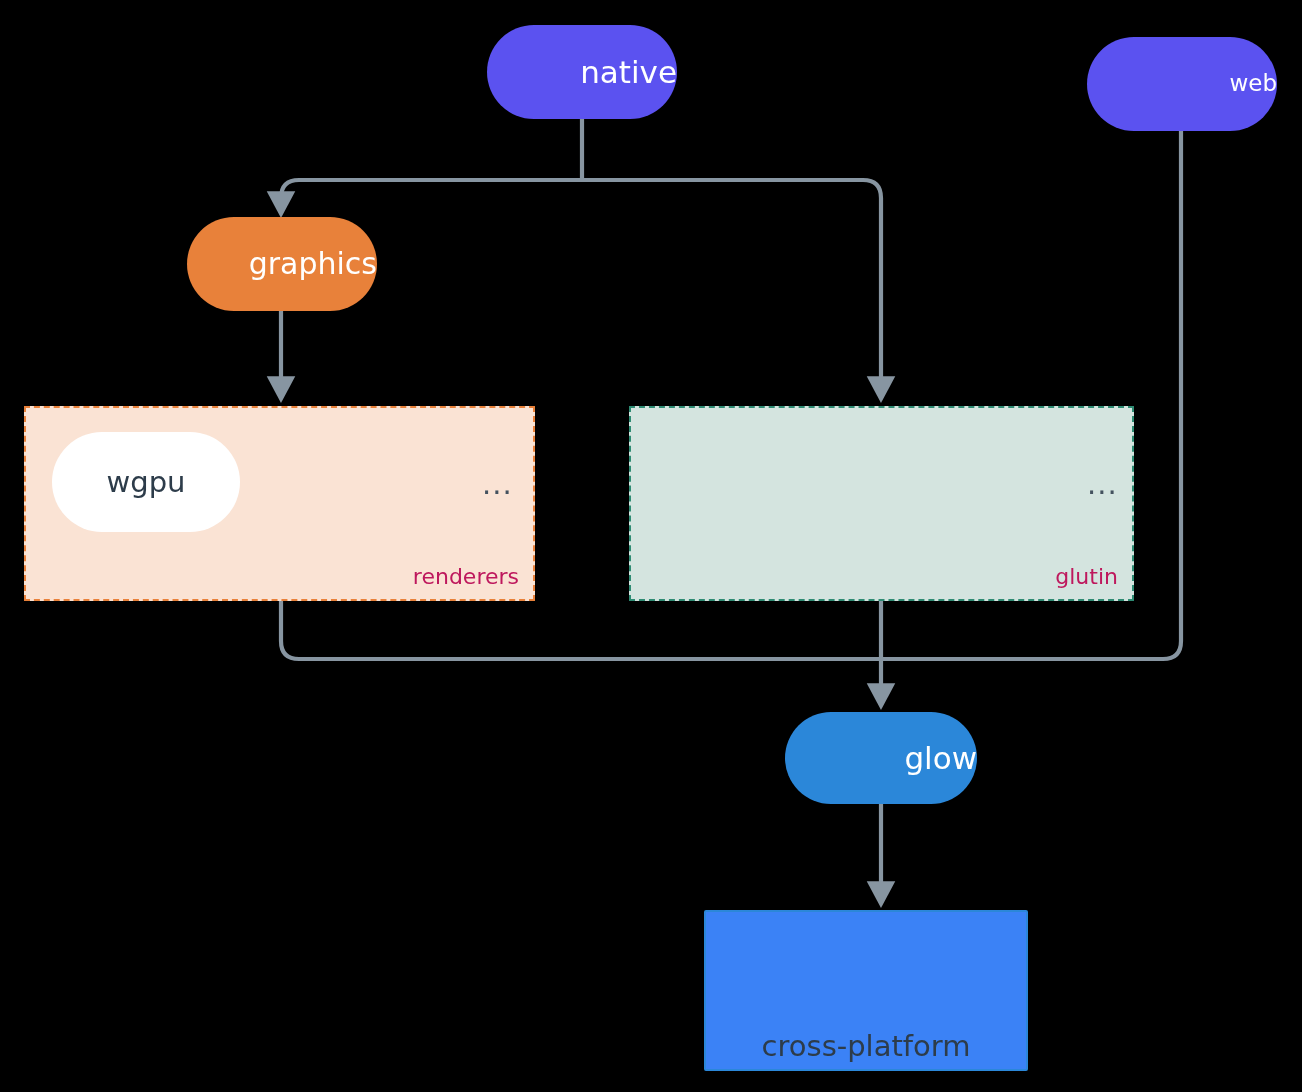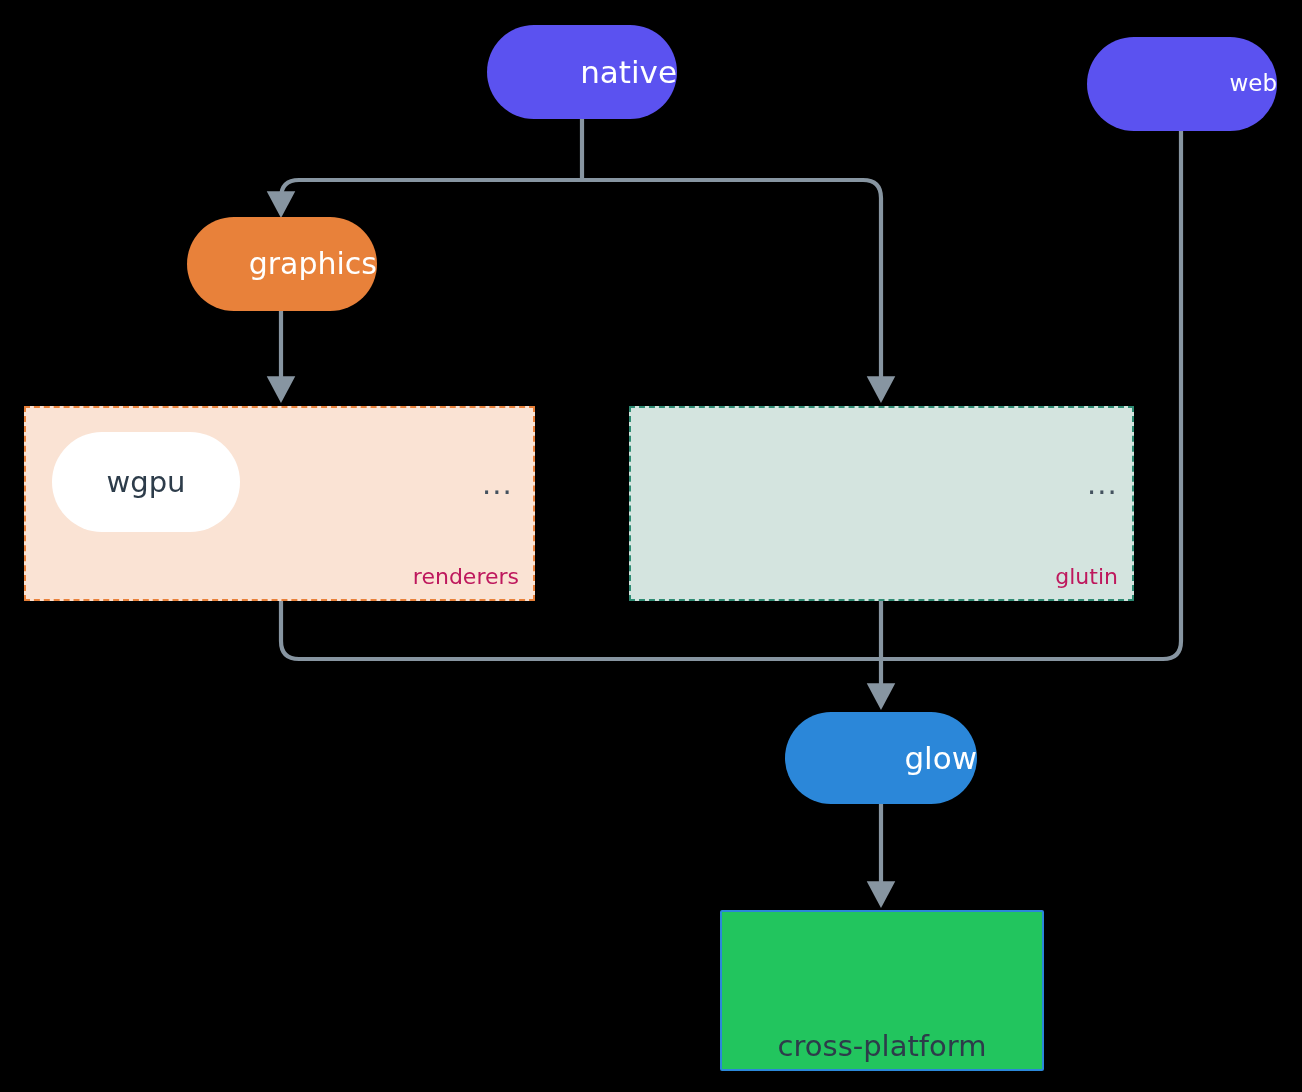--- a/index.html
+++ b/index.html
@@ -114,22 +114,22 @@
   #chip-wgpu  { left: 26px;  top: 24px; width: 188px; }
   #chip-glow  { left: 240px; top: 24px; width: 192px; }
   #ellipsis-renderers { left: 456px; top: 62px; }
   
   #chip-winit  { left: 26px;  top: 24px; width: 188px; }
   #chip-glutin { left: 240px; top: 24px; width: 192px; }
   #ellipsis-shells { left: 456px; top: 62px; }
 
   
   #node-app {
-    left: 720px; top: 910px; width: 324px; height: 161px;
-    background: #22c55e;
+    left: 704px; top: 910px; width: 324px; height: 161px;
+    background: #3b82f6;
     border: 2px solid #2b87d9;
     border-radius: 2px;
     font-size: 29px;
     color: #2d3c4a;
     flex-direction: column;
     z-index: 5;
   }
   #node-app .node-label { line-height: 1.55; }
 </style>
 </head>

